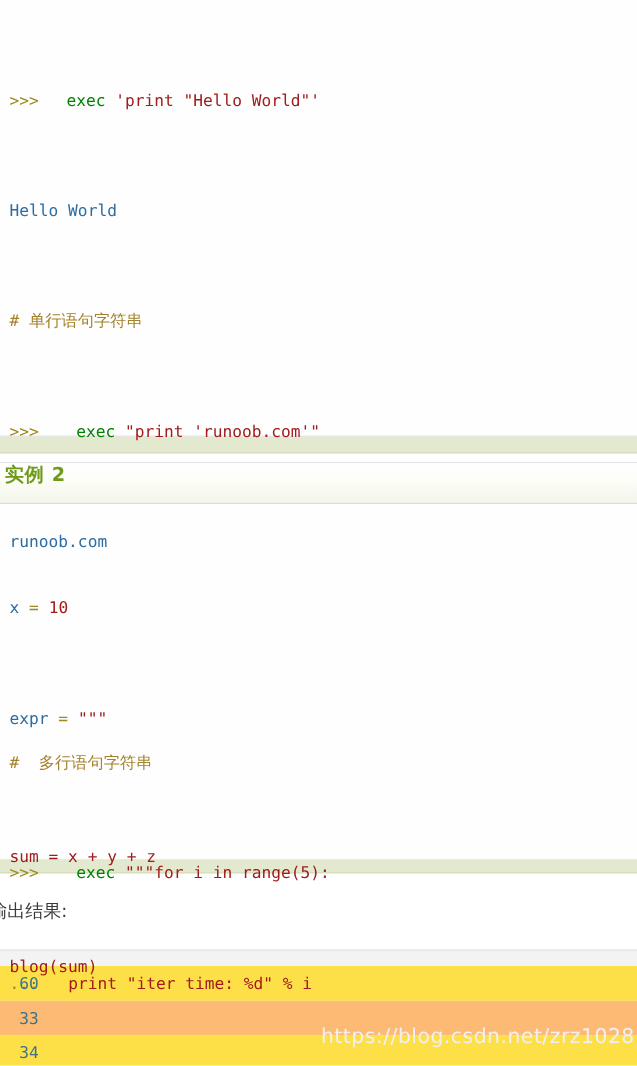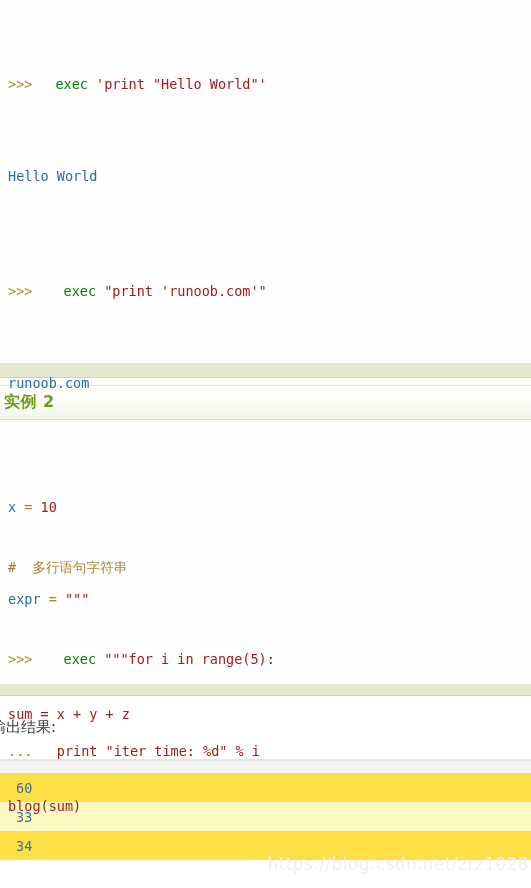--- a/index.html
+++ b/index.html
@@ -50,21 +50,21 @@
     background:#e3e9cf;
     border-bottom:1px solid #cfd8b5;
   }
   .thin-gap{height:7px;background:#ffffff;border-bottom:1px solid #e3e3e3;}
 
   
   .example-header{
     height:34px;
     background:linear-gradient(to bottom,#ffffff 0%,#fdfef8 40%,#f2f6e8 100%);
     border-bottom:1px solid #dcdcdc;
-    display:flex;align-items:center;
+    display:flex;
     padding-left:4px;
     box-sizing:border-box;
   }
   .example-title{
     color:#6f9a1a;
     font-weight:bold;
     font-size:16px;
     font-family:"DejaVu Sans","Liberation Sans",sans-serif;
     letter-spacing:0.5px;
   }
@@ -92,21 +92,21 @@
   .result-row{
     height:29px;
     display:flex;align-items:center;
     padding-left:16px;
     font-family:"DejaVu Sans Mono","Liberation Mono",monospace;
     font-size:13.5px;
     color:#3f7389;
     box-sizing:border-box;
   }
   .result-row.odd{background:#fde047;}
-  .result-row.even{background:#fef9c3;}
+  .result-row.even{background:#fdba74;}
   .result-spacer{height:12px;background:#f3f3f3;}
 
   
   .watermark{
     position:absolute;
     right:2px;bottom:14px;
     color:#f0f0f0;
     font-size:17px;
     font-family:"DejaVu Sans","Liberation Sans",sans-serif;
     letter-spacing:0.4px;
@@ -116,20 +116,21 @@
 </style>
 </head>
 <body>
 
 <div class="code-block code-block-1">
 
   <div class="code-line"><span class="t-prompt">&gt;&gt;&gt;</span><span class="t-kw">exec</span><span class="t-plain"> </span><span class="t-str">'print "Hello World"'</span></div>
 
   <div class="code-line"><span class="t-out">Hello World</span></div>
 
+  <div class="code-line"><span class="t-comment"># 单行语句字符串</span></div>
 
   <div class="code-line"><span class="t-prompt">&gt;&gt;&gt; </span><span class="t-kw">exec</span><span class="t-plain"> </span><span class="t-str">"print 'runoob.com'"</span></div>
 
   <div class="code-line"><span class="t-out">runoob.com</span></div>
 
   <div class="code-line">&nbsp;</div>
 
   <div class="code-line"><span class="t-comment">#  多行语句字符串</span></div>
 
   <div class="code-line"><span class="t-prompt">&gt;&gt;&gt; </span><span class="t-kw">exec</span><span class="t-plain"> </span><span class="t-str">"""for i in range(5):</span></div>
@@ -150,21 +151,21 @@
 
 </div>
 
 <div class="green-bar"></div>
 <div class="thin-gap"></div>
 
 <div class="example-header">
   <span class="example-title">实例 2</span>
 </div>
 
-<div class="code-block" style="border-left:none;border-right:none;border-top:none;border-bottom:none;padding-top:7px;height:264px;">
+<div class="code-block" style="border-left:none;border-right:none;border-top:none;border-bottom:none;padding-top:7px;height:296px;">
 
   <div class="code-line"><span class="t-name">x</span><span class="t-punct"> = </span><span class="t-num">10</span></div>
 
   <div class="code-line"><span class="t-name">expr</span><span class="t-punct"> = </span><span class="t-str">"""</span></div>
 
 
   <div class="code-line"><span class="t-str">sum = x + y + z</span></div>
 
   <div class="code-line"><span class="t-str">blog(sum)</span></div>
 

